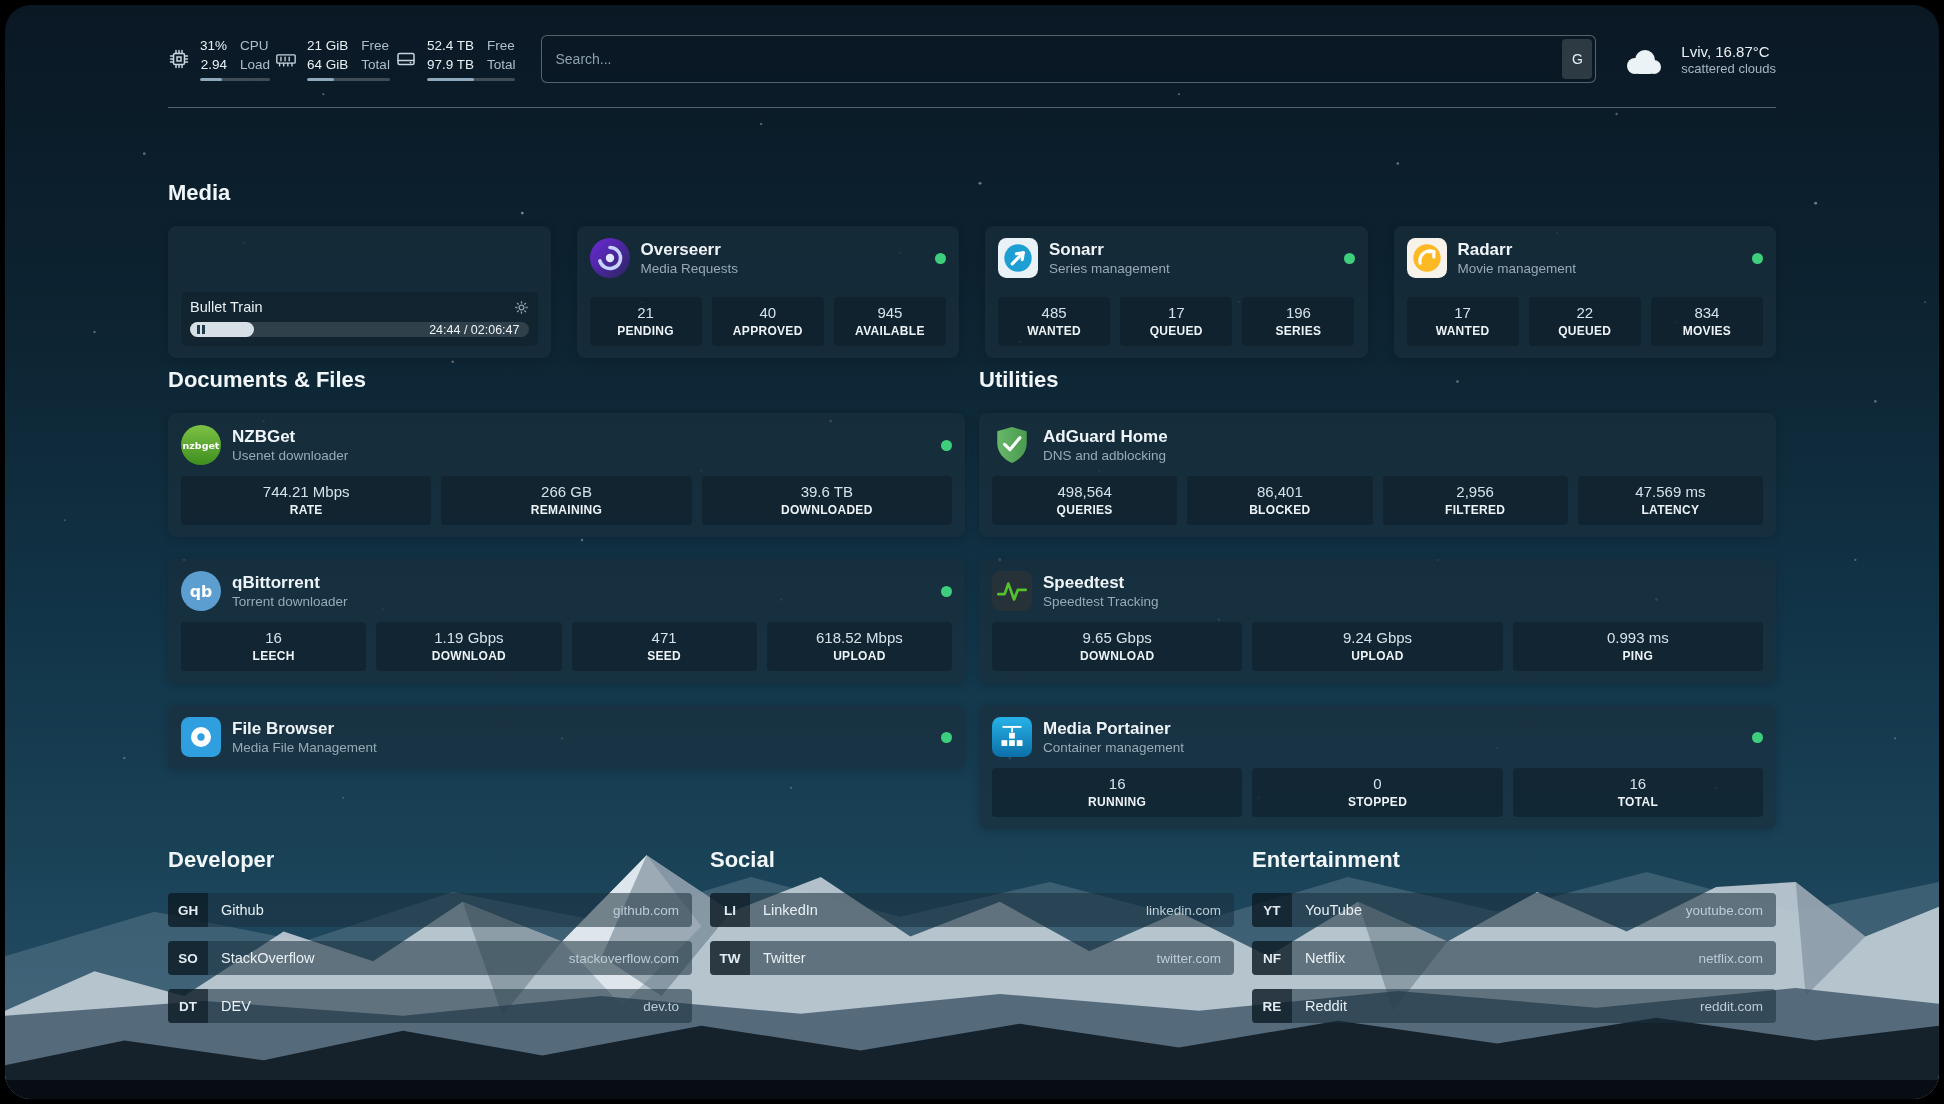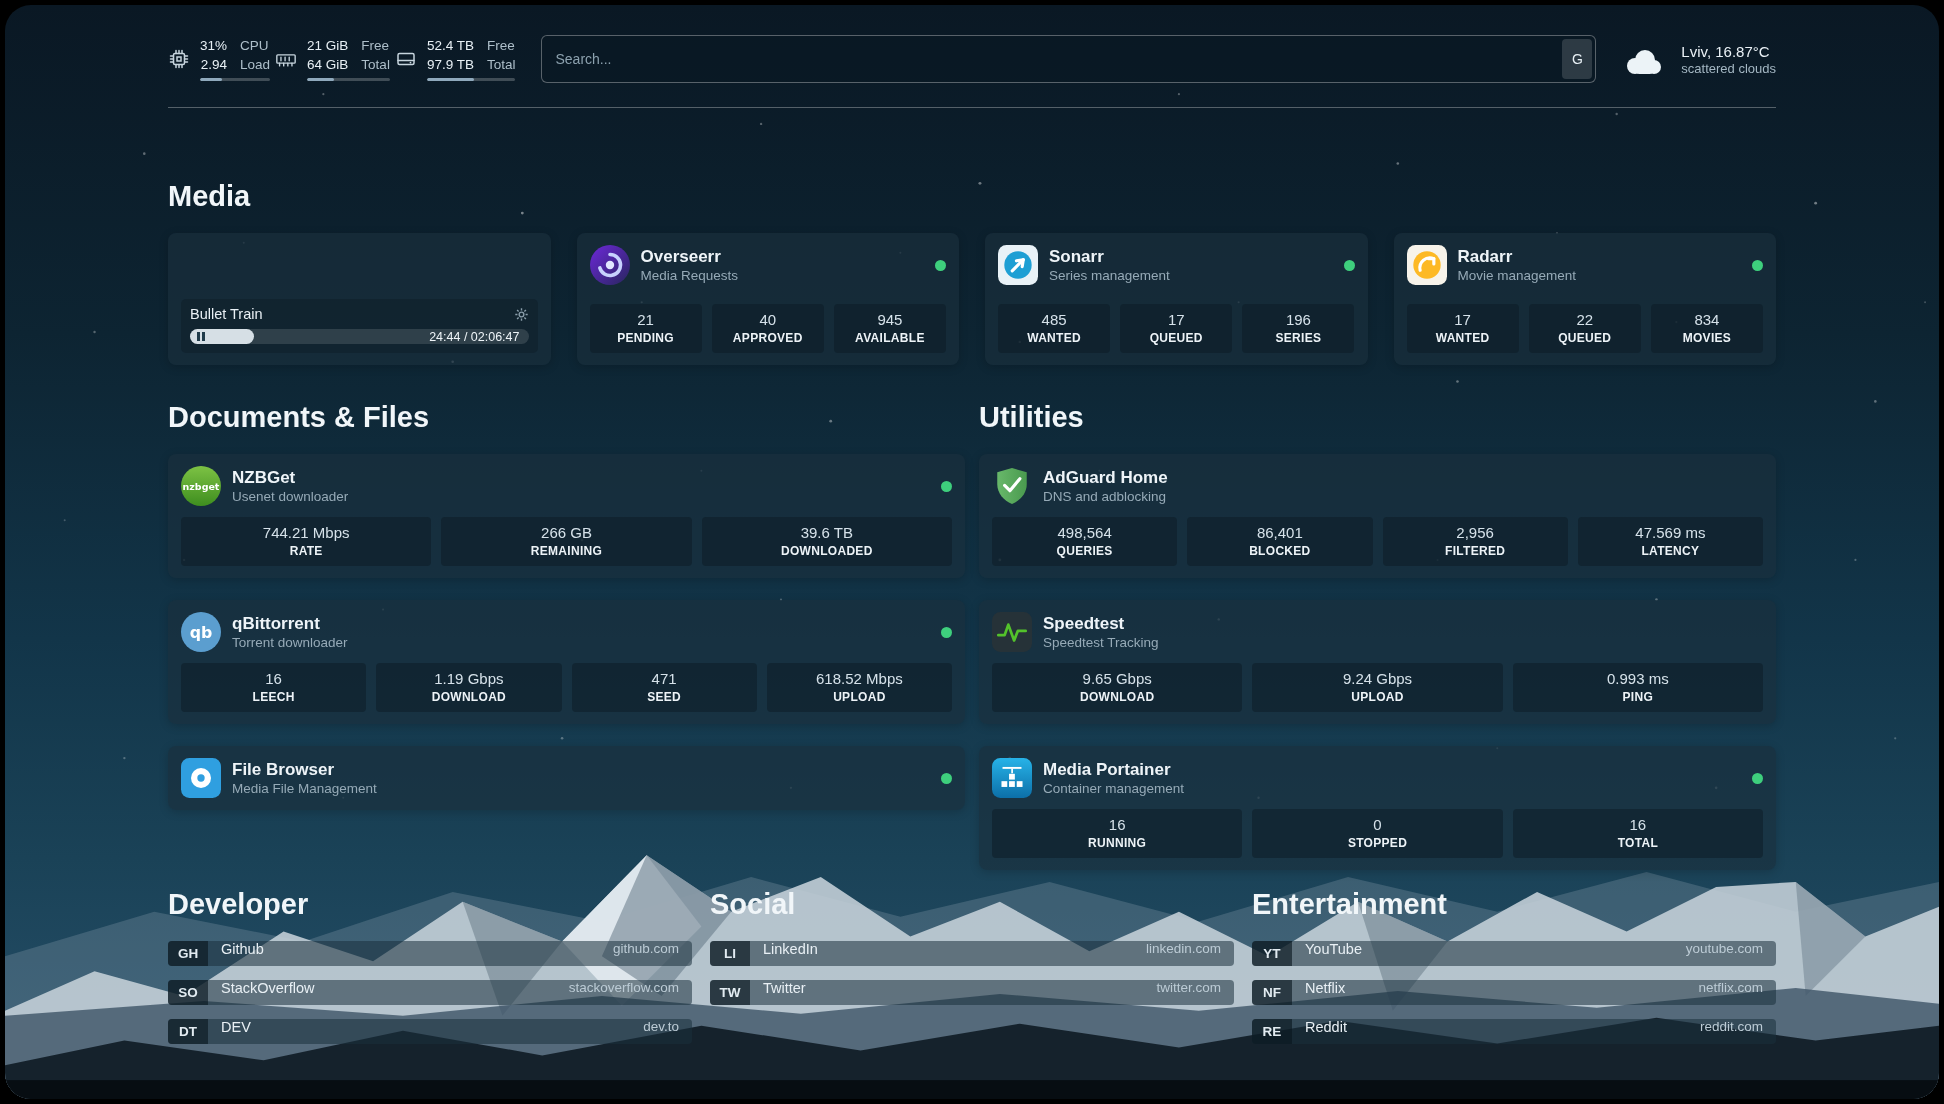--- a/index.html
+++ b/index.html
@@ -28,21 +28,21 @@
   .search-input::placeholder{color:#8ca1ae}
   .search-btn{position:absolute;right:4px;top:4px;bottom:4px;width:30px;background:rgba(255,255,255,.15);border:none;border-radius:4px;color:#e8f0f5;font-size:14px;font-family:inherit;cursor:pointer}
   .weather{display:flex;align-items:flex-end;gap:17px}
   .weather-icon{width:42px;height:30px;flex:none}
   .weather-icon svg{width:100%;height:100%;display:block}
   .weather-loc{font-size:15px;color:#eaf1f6}
   .weather-cond{font-size:13px;color:#a4b7c3;margin-top:1px}
 
   
   .main{padding-top:72px}
-  .sec-title{font-size:29px;font-weight:700;color:#f1f6f9;margin-bottom:20px}
+  .sec-title{font-size:22px;font-weight:700;color:#f1f6f9;margin-bottom:20px}
   .media-grid{display:grid;grid-template-columns:repeat(4,1fr);gap:26px}
 
   .card{background:rgba(26,47,61,.66);border-radius:8px;padding:12px 13px;display:flex;flex-direction:column;gap:11px;box-shadow:0 2px 10px rgba(0,0,0,.18);cursor:pointer}
   .media-grid .card{height:132px}
   .card-head{display:flex;align-items:center;gap:11px}
   .svc-icon{width:40px;height:40px;flex:none;display:block}
   .svc-icon svg{width:100%;height:100%;display:block}
   .svc-name{font-size:17px;font-weight:600;color:#eef4f8;line-height:1.15}
   .svc-sub{font-size:13.5px;color:#96aab7;margin-top:2px}
   .dot{margin-left:auto;width:11px;height:11px;border-radius:50%;background:#3ecf7d;flex:none;align-self:center}
@@ -56,30 +56,30 @@
   .np-top{display:flex;align-items:center;justify-content:space-between}
   .np-title{font-size:14.5px;color:#e9f0f5}
   .gear{width:15px;height:15px;opacity:.85;cursor:pointer}
   .gear svg{width:100%;height:100%;display:block}
   .np-bar{position:relative;height:15px;background:rgba(255,255,255,.13);border-radius:8px;margin-top:7px}
   .np-fill{height:100%;background:#d6dfe5;border-radius:8px;min-width:32px;display:flex;align-items:center;padding-left:7px}
   .pause{display:flex;gap:2.5px}
   .pause i{width:2.5px;height:8.5px;background:#203b4a;display:block}
   .np-time{position:absolute;right:9px;top:50%;transform:translateY(-50%);font-size:12.5px;color:#eef4f8}
 
-  .two-col{display:flex;gap:14px;margin-top:36px}
+  .two-col{display:flex;gap:14px;margin-top:9px}
   .col{flex:1}
   .col .card{margin-bottom:22px}
   .col .card:last-child{margin-bottom:0}
 
   
   .bookmarks-row{display:flex;gap:18px;margin-top:18px}
   .bm-col{flex:1}
   .bm-list{display:flex;flex-direction:column;gap:14px}
-  .bm-row{display:flex;height:25px;background:rgba(26,47,61,.55);border-radius:4px;overflow:hidden;cursor:pointer}
+  .bm-row{display:flex;align-items:center;height:34px;background:rgba(26,47,61,.55);border-radius:4px;overflow:hidden;cursor:pointer}
   .bm-abbr{width:40px;height:100%;display:flex;align-items:center;justify-content:center;background:rgba(9,22,31,.62);font-size:13.5px;font-weight:700;color:#e2ebf1;flex:none}
   .bm-name{margin-left:13px;font-size:14.5px;color:#e9f0f5}
   .bm-url{margin-left:auto;margin-right:13px;font-size:13.5px;color:#bccbd5}
 </style>
 </head>
 <body>
 
 <div class="page">
 
   <svg class="bg-art" viewBox="0 0 1944 1104" preserveAspectRatio="none">

